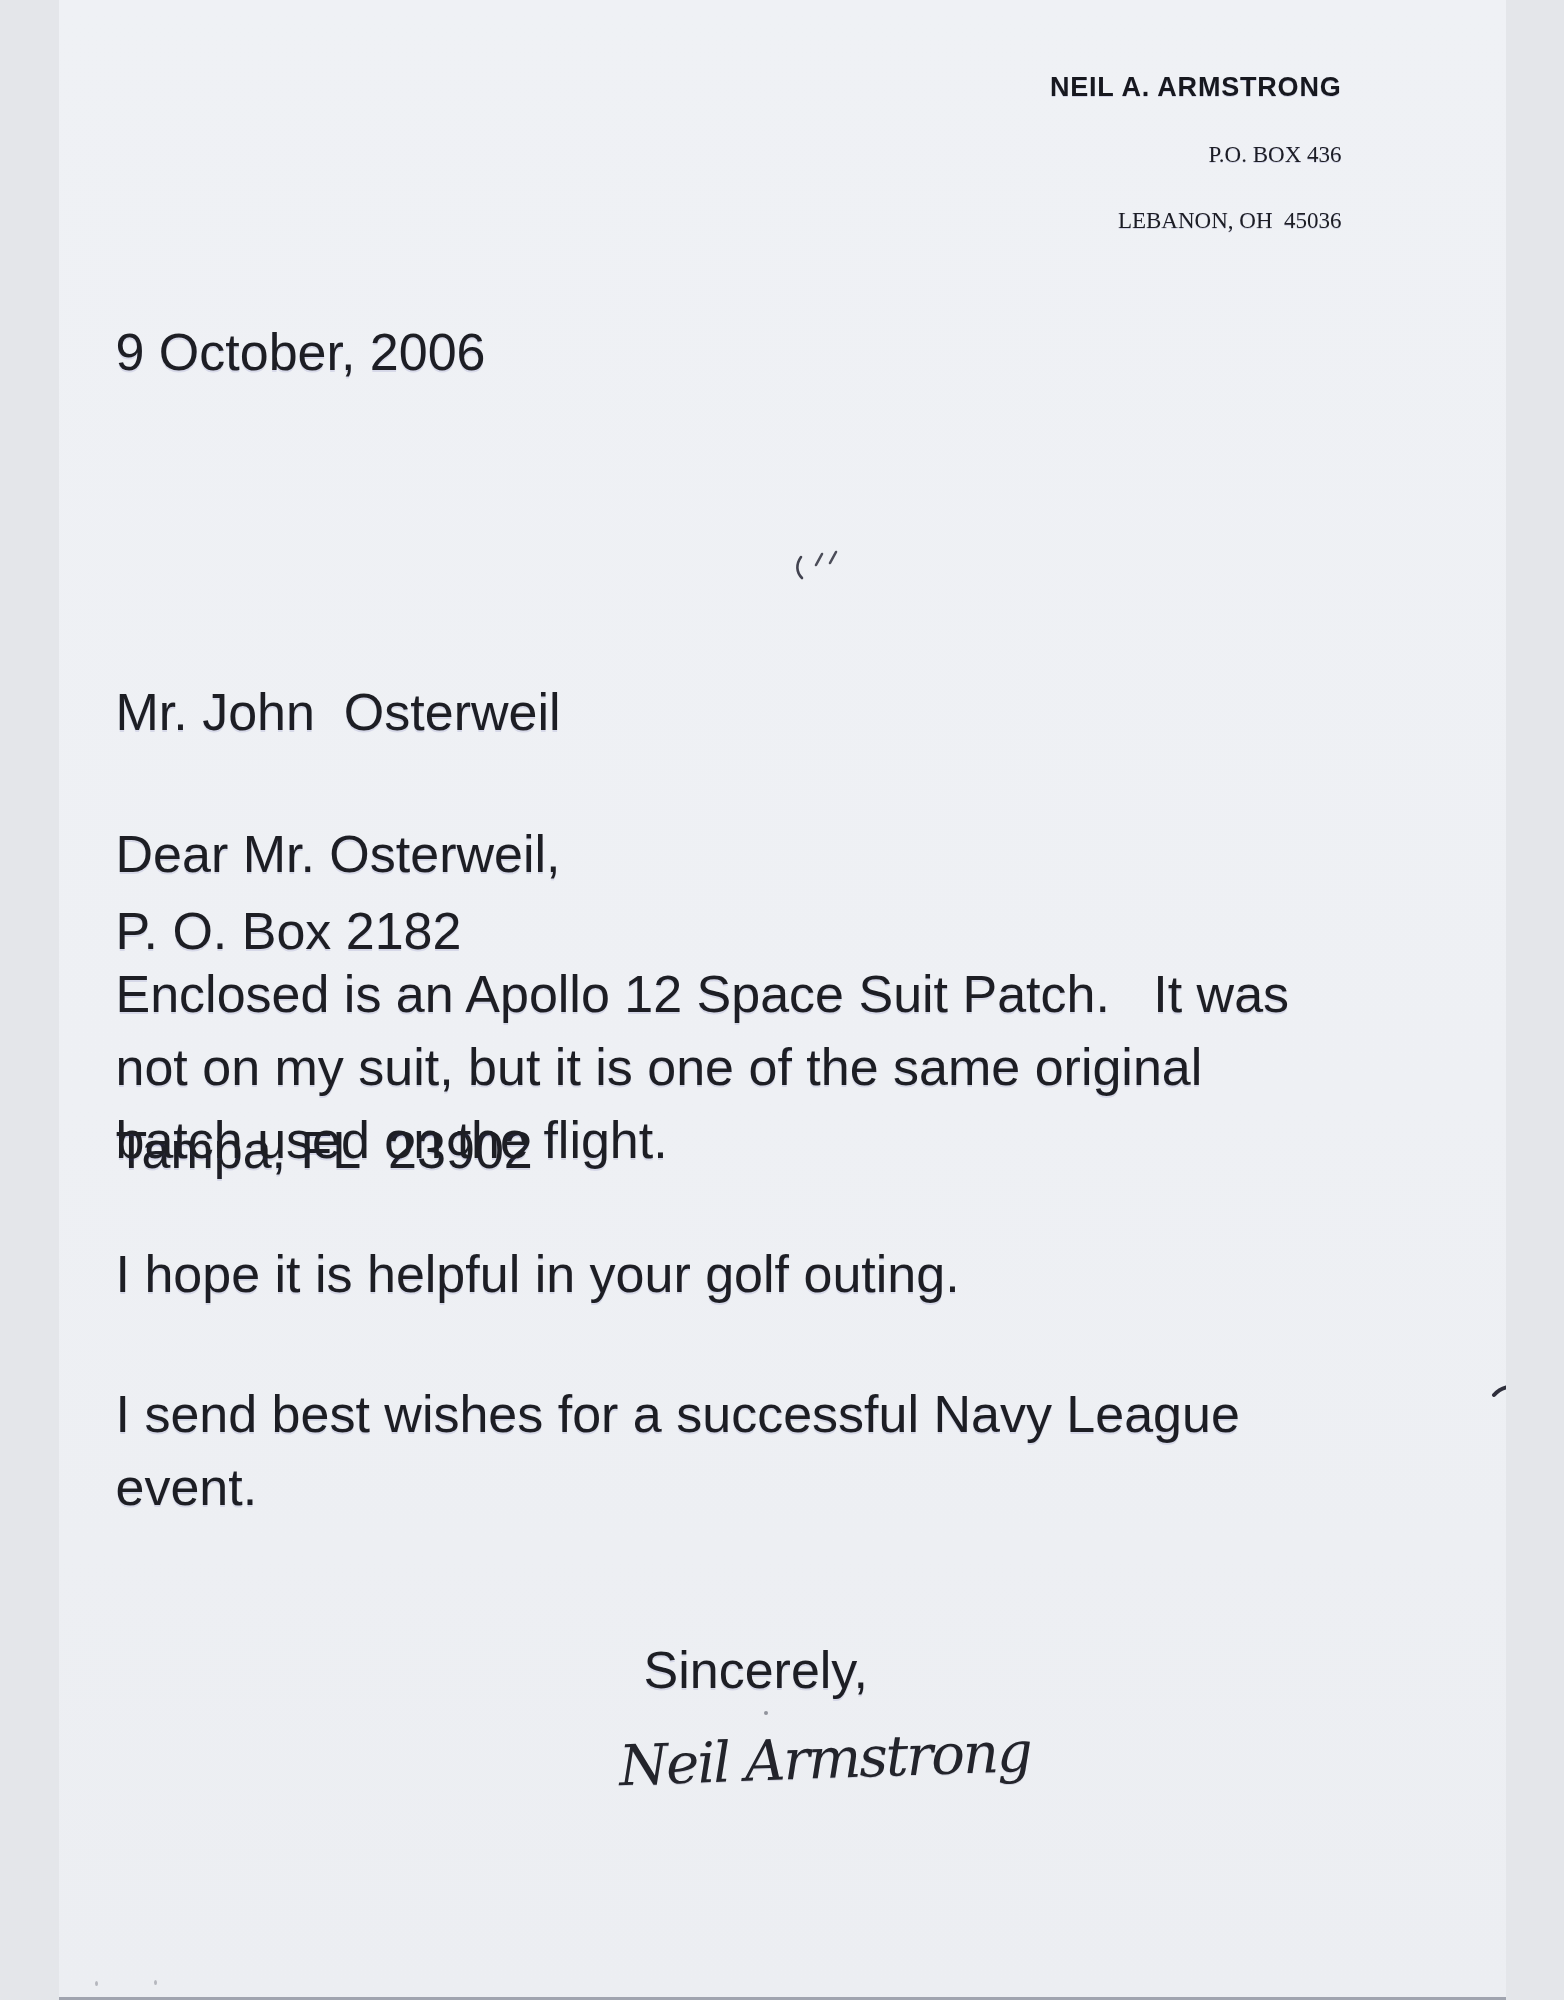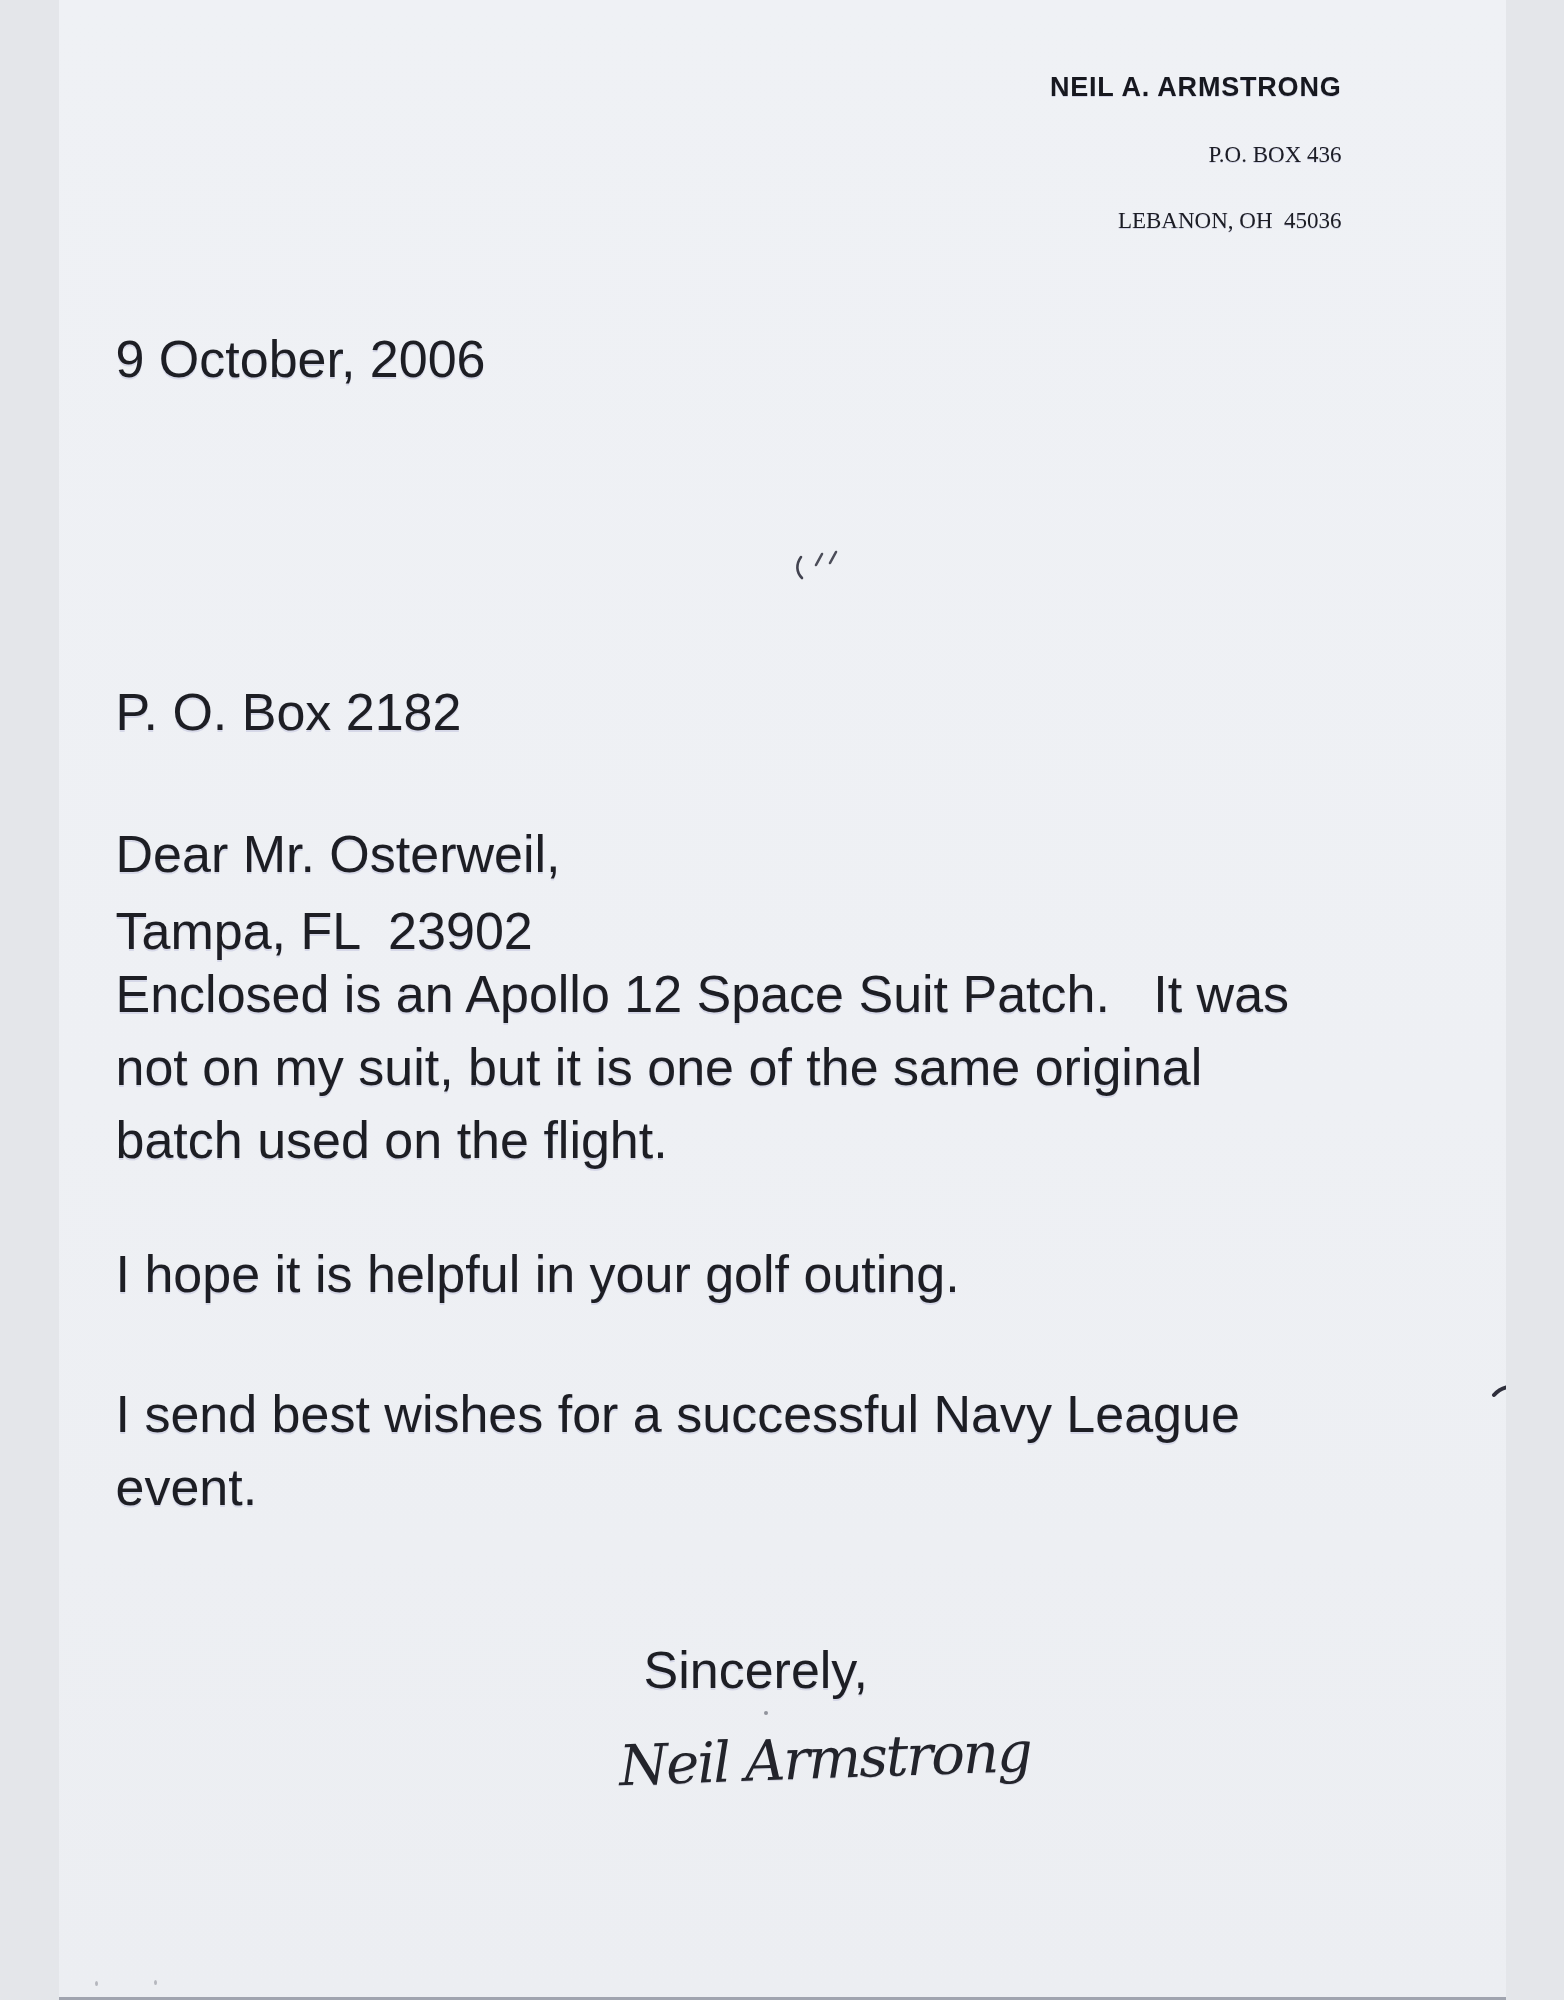--- a/index.html
+++ b/index.html
@@ -46,21 +46,21 @@
     color: #17181f;
     text-shadow: 0 1px 0 rgba(70, 70, 165, 0.18);
   }
   .letterhead-line {
     font-size: 23px;
     line-height: 30px;
     color: #1c1d24;
     text-shadow: 0 1px 0 rgba(70, 70, 165, 0.18);
     font-family: Liberation Serif, serif;
   }
-  .date-line   { top: 316px;  left: 57px; margin-top: 7px; }
+  .date-line   { top: 316px;  left: 57px; }
   .recipient   { top: 530px;  left: 57px; }
   .salutation  { top: 818px;  left: 57px; }
   .paragraph-1 { top: 958px;  left: 57px; }
   .paragraph-2 { top: 1238px; left: 57px; }
   .paragraph-3 { top: 1378px; left: 57px; }
   .closing     { top: 1591px; left: 585px; margin-top: 43px; }
   .signature {
     top: 1726px;
     left: 560px;
     font-family: "DejaVu Serif", cursive, serif;
@@ -86,20 +86,21 @@
 
   <div class="abs letterhead">
     <div class="letterhead-name">NEIL A. ARMSTRONG</div>
     <div class="letterhead-line">P.O. BOX 436</div>
     <div class="letterhead-line">LEBANON, OH  45036</div>
   </div>
 
   <div class="abs doc-text date-line">9 October, 2006</div>
 
   <div class="abs doc-text recipient">
+    <div>Mr. John  Osterweil</div>
     <div>P. O. Box 2182</div>
     <div>Tampa, FL  23902</div>
   </div>
 
   <div class="abs doc-text salutation">Dear Mr. Osterweil,</div>
 
   <div class="abs doc-text paragraph-1">Enclosed is an Apollo 12 Space Suit Patch.   It was
 not on my suit, but it is one of the same original
 batch used on the flight.</div>
   <div class="abs doc-text paragraph-2">I hope it is helpful in your golf outing.</div>

